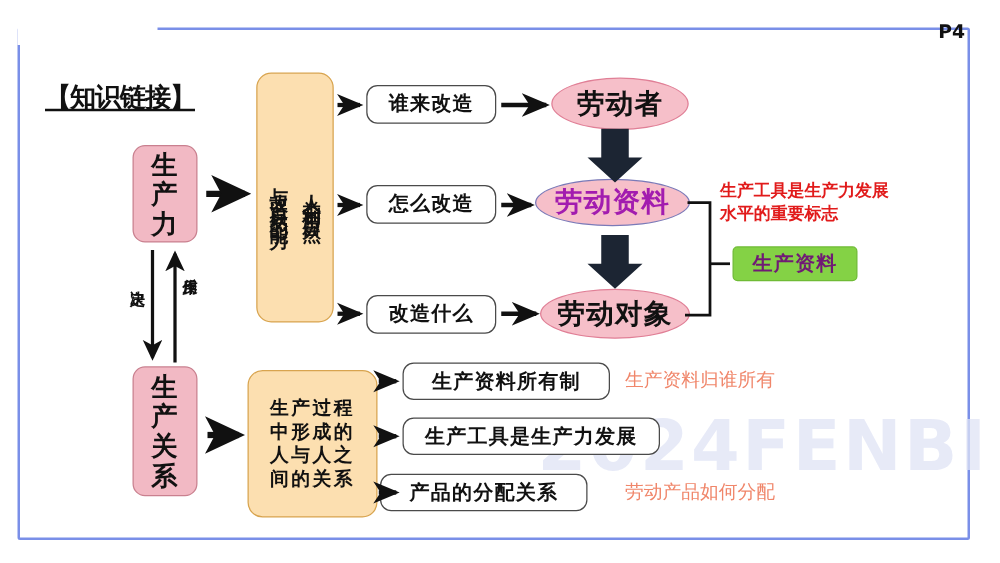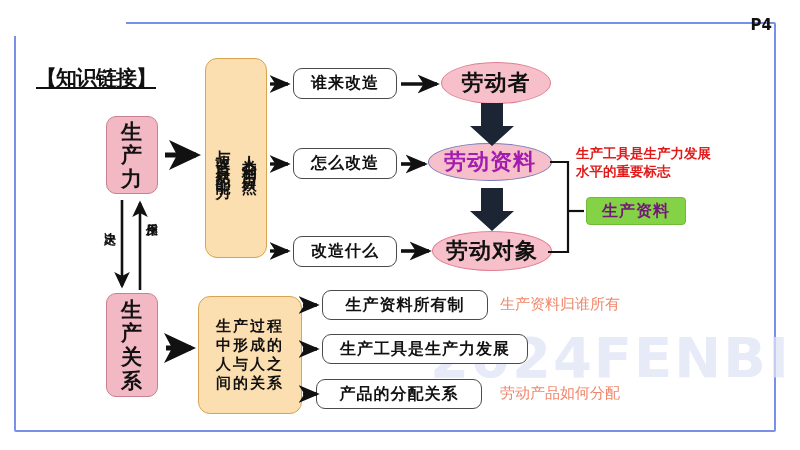--- a/index.html
+++ b/index.html
@@ -217,21 +217,21 @@
     </div>
 
     <div class="node whitebox" style="left:322px; top:290px; width:166px; height:30px;">
         <span>生产资料所有制</span>
       </div>
 
     <div class="node whitebox" style="left:322px; top:334px; width:206px; height:30px;">
         <span>生产工具是生产力发展</span>
       </div>
 
-    <div class="node whitebox" style="left:316px; top:379px; width:166px; height:30px;">
+    <div class="node whitebox" style="left:304px; top:379px; width:166px; height:30px;">
         <span>产品的分配关系</span>
       </div>
 
     <div class="note coral" style="left:500px; top:295px;">生产资料归谁所有</div>
 
     <div class="note coral" style="left:500px; top:384px;">劳动产品如何分配</div>
 
     <div class="vlabel" style="left:104px; top:222px;">决定</div>
     <div class="vlabel" style="left:146px; top:213px;">反作用</div>
 

